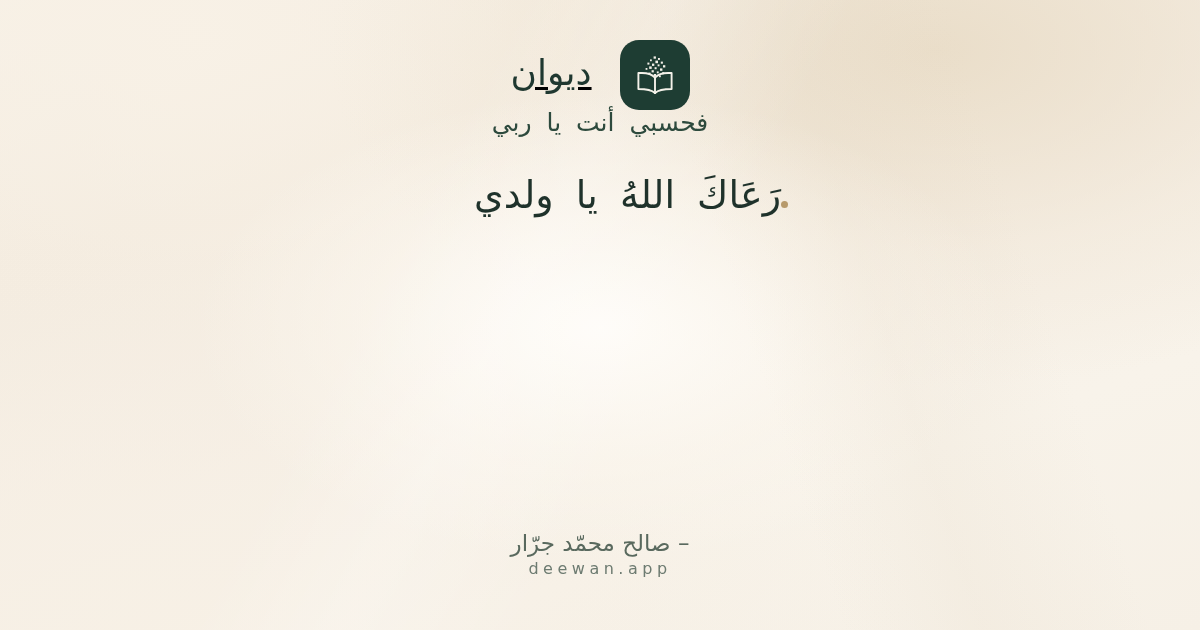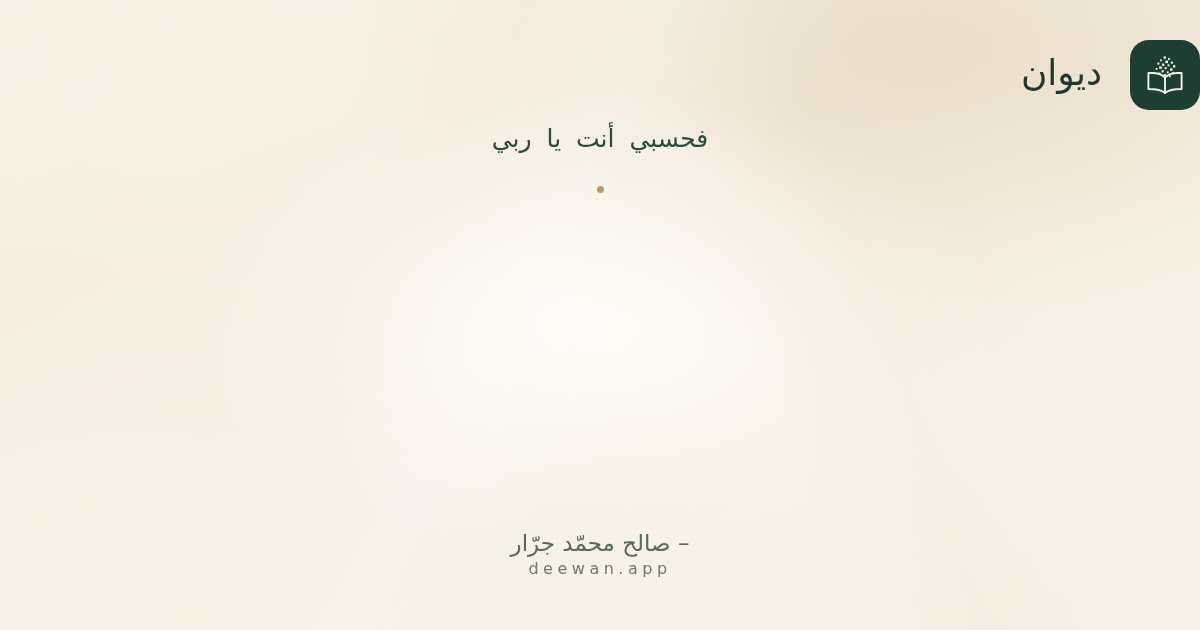--- a/index.html
+++ b/index.html
@@ -73,21 +73,23 @@
 
   
   .brand {
     position:absolute;
     top:40px;
     left:0;
     right:0;
     display:flex;
     flex-direction:row;
     align-items:center;
+    justify-content:center;
     gap:28px;
+    text-decoration:underline;
   }
 
   .brand-mark {
     width:70px;
     height:70px;
     border-radius:19px;
     background:#1e3d33;
     display:flex;
     align-items:center;
     justify-content:center;
@@ -100,21 +102,21 @@
     line-height:1;
     color:#1f3830;
     letter-spacing:0;
     font-weight:400;
     padding-bottom:4px;
   }
 
   
   .subtitle {
     position:absolute;
-    top:124px;
+    top:108px;
     left:0;
     right:0;
     text-align:center;
     font-size:25px;
     line-height:1.2;
     color:#2d4a3d;
     word-spacing:7px;
     font-weight:400;
   }
 
@@ -228,20 +230,21 @@
 
       <div class="brand-name">ديوان</div>
     </div>
 
     <div class="subtitle">فحسبي أنت يا ربي</div>
 
     <div class="verse">
 
       <span class="verse-separator"></span>
 
+      <div class="hemistich hemistich-first">رَعَاكَ اللهُ يا ولدي</div>
     </div>
 
     <div class="footer">
       <div class="author">– صالح محمّد جرّار</div>
       <div class="site">deewan.app</div>
     </div>
 
   </div>
 </div>
 

